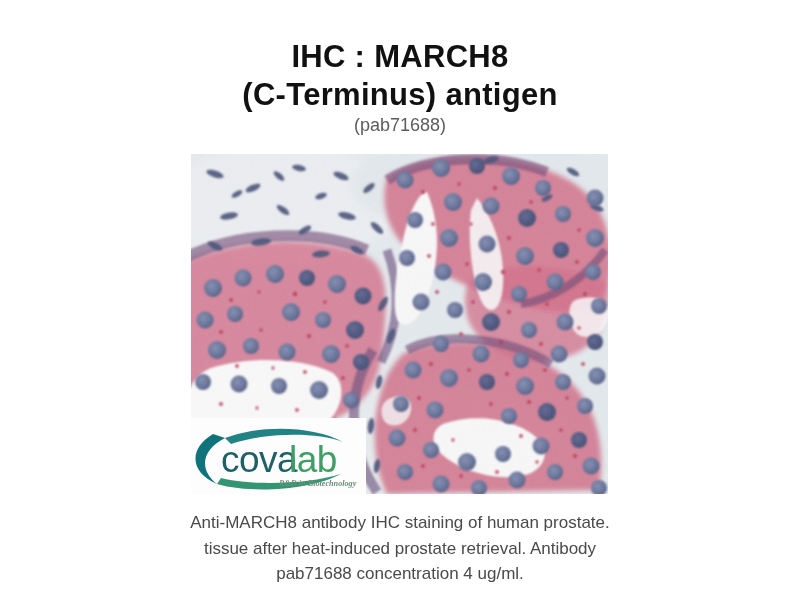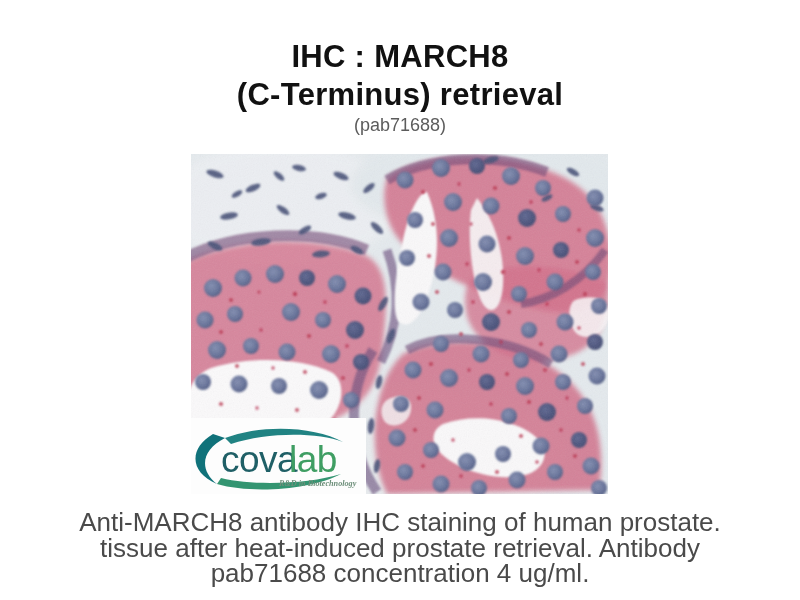--- a/index.html
+++ b/index.html
@@ -79,35 +79,35 @@
     height: 76px;
   }
 
   
   .caption {
     position: absolute;
     left: 70px;
     top: 474px;
     width: 660px;
     text-align: center;
-    font-size: 26px;
+    font-size: 17px;
     line-height: 25.5px;
     color: #4a4a4a;
     font-weight: normal;
   }
   .caption div { white-space: nowrap; }
 </style>
 </head>
 <body>
 
 <div class="page">
 
   <div class="title-block">
     <div class="title-line">IHC : MARCH8</div>
-    <div class="title-line">(C-Terminus) retrieval</div>
+    <div class="title-line">(C-Terminus) antigen</div>
     <div class="title-sub">(pab71688)</div>
   </div>
 
   <div class="micro-wrap">
     <svg class="micro-svg" viewBox="0 0 417 340" preserveAspectRatio="none">
       <defs>
         <radialGradient id="nucG" cx="40%" cy="38%" r="68%">
           <stop offset="0%" stop-color="#7b89ad"></stop>
           <stop offset="62%" stop-color="#5d6c95"></stop>
           <stop offset="100%" stop-color="#414f78"></stop>

